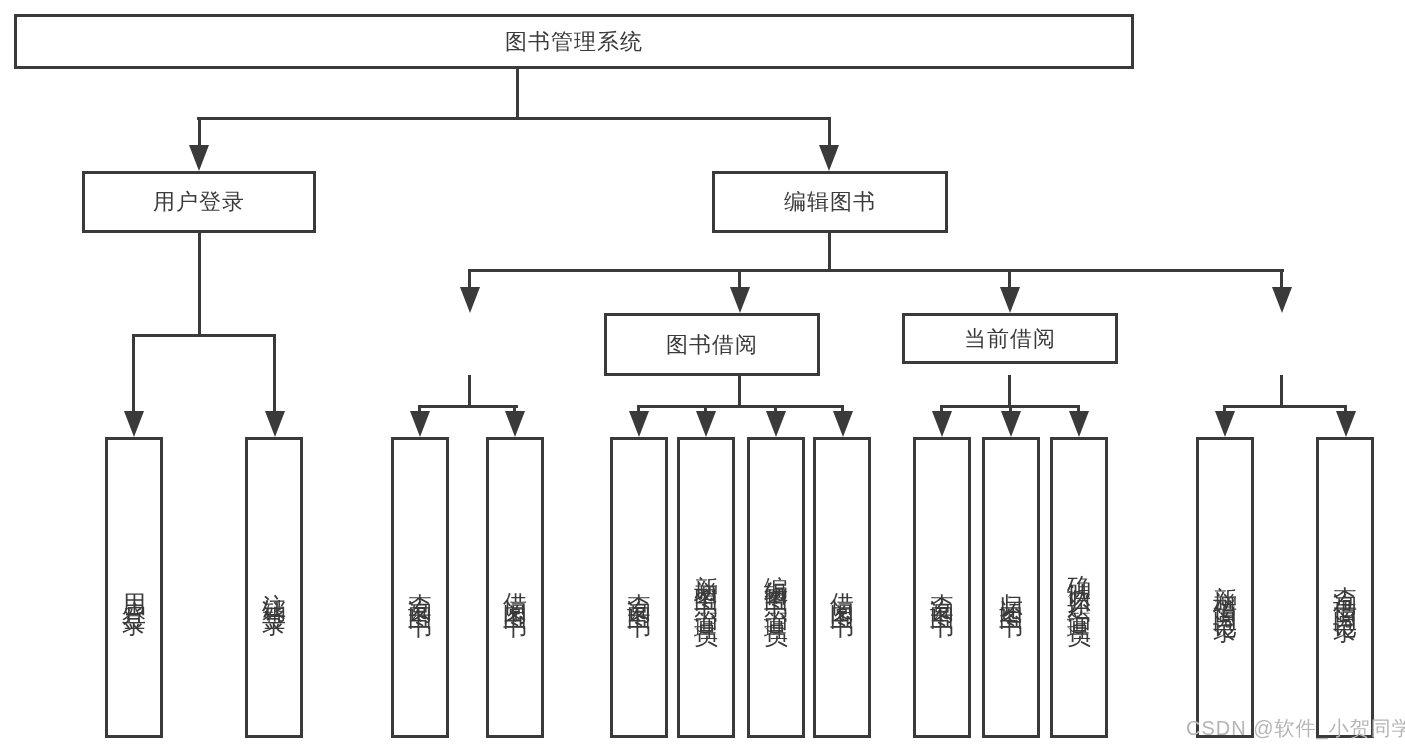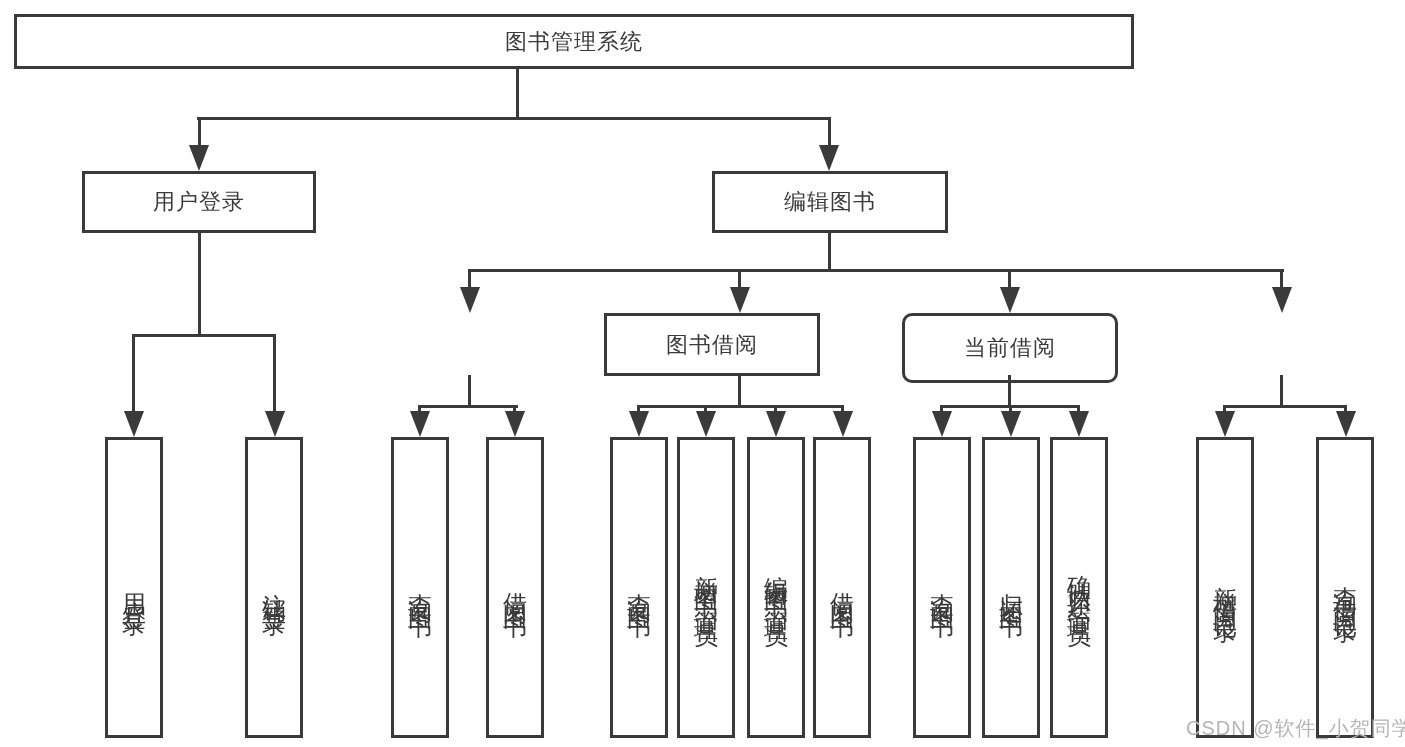--- a/index.html
+++ b/index.html
@@ -51,21 +51,21 @@
 <body>
 
 <div class="canvas">
 
   <div class="box hbox" style="left:14px; top:14px; width:1120px; height:55px;">图书管理系统</div>
 
   <div class="box hbox" style="left:82px; top:171px; width:234px; height:62px;">用户登录</div>
   <div class="box hbox" style="left:712px; top:171px; width:236px; height:62px;">编辑图书</div>
 
   <div class="box hbox" style="left:604px; top:313px; width:216px; height:63px;">图书借阅</div>
-  <div class="box hbox" style="left:902px; top:313px; width:216px; height:70px;border-radius:10px;">当前借阅</div>
+  <div class="box hbox" style="left:902px; top:313px; width:216px; height:51px;">当前借阅</div>
 
   <div class="box leaf" style="left:105px;">用户登录</div>
   <div class="box leaf" style="left:245px;">注销登录</div>
 
   <div class="box leaf" style="left:391px;">查询图书</div>
   <div class="box leaf" style="left:486px;">借阅图书</div>
 
   <div class="box leaf" style="left:610px;">查询图书</div>
   <div class="box leaf" style="left:677px;">新增图书（管理员）</div>
   <div class="box leaf" style="left:747px;">编辑图书（管理员）</div>

